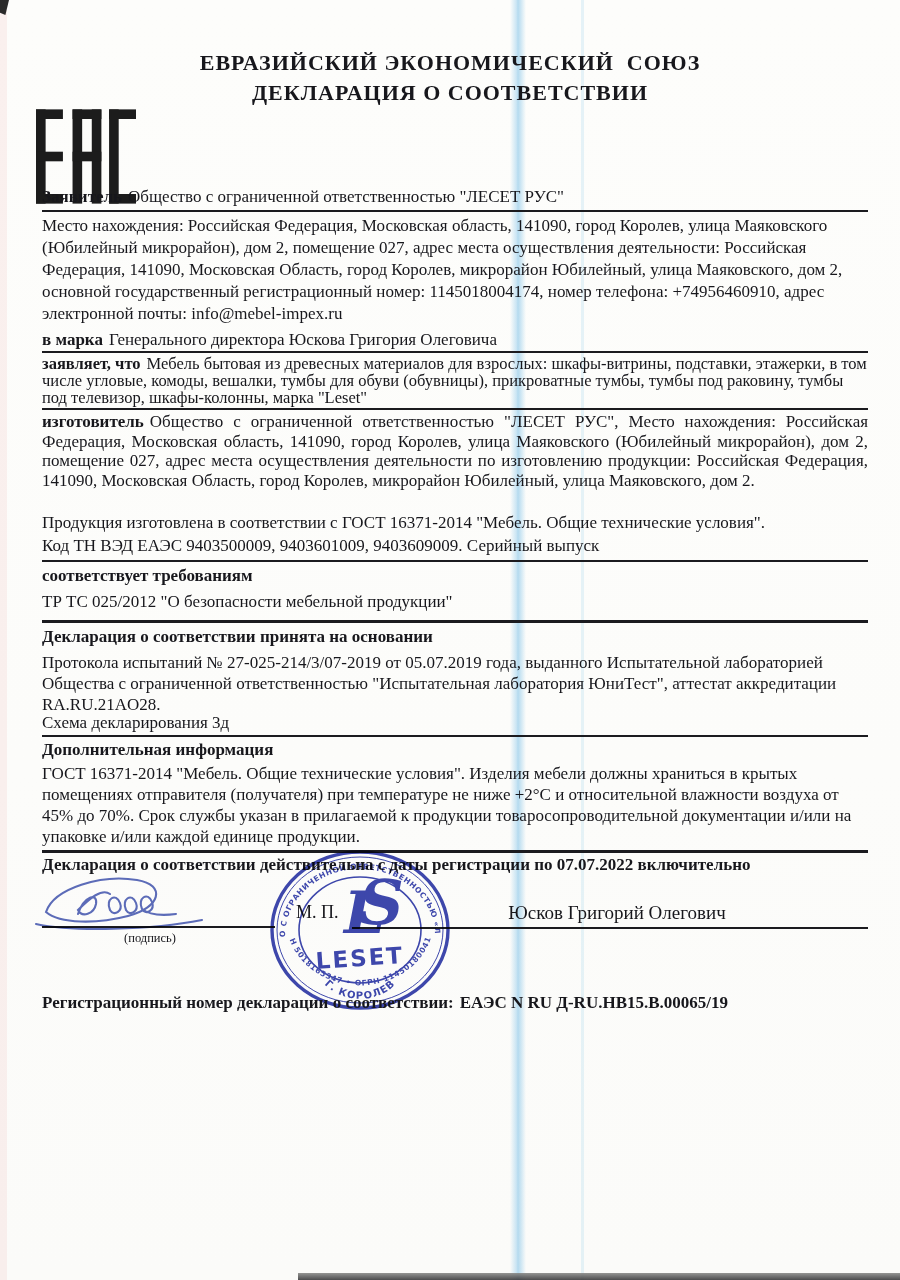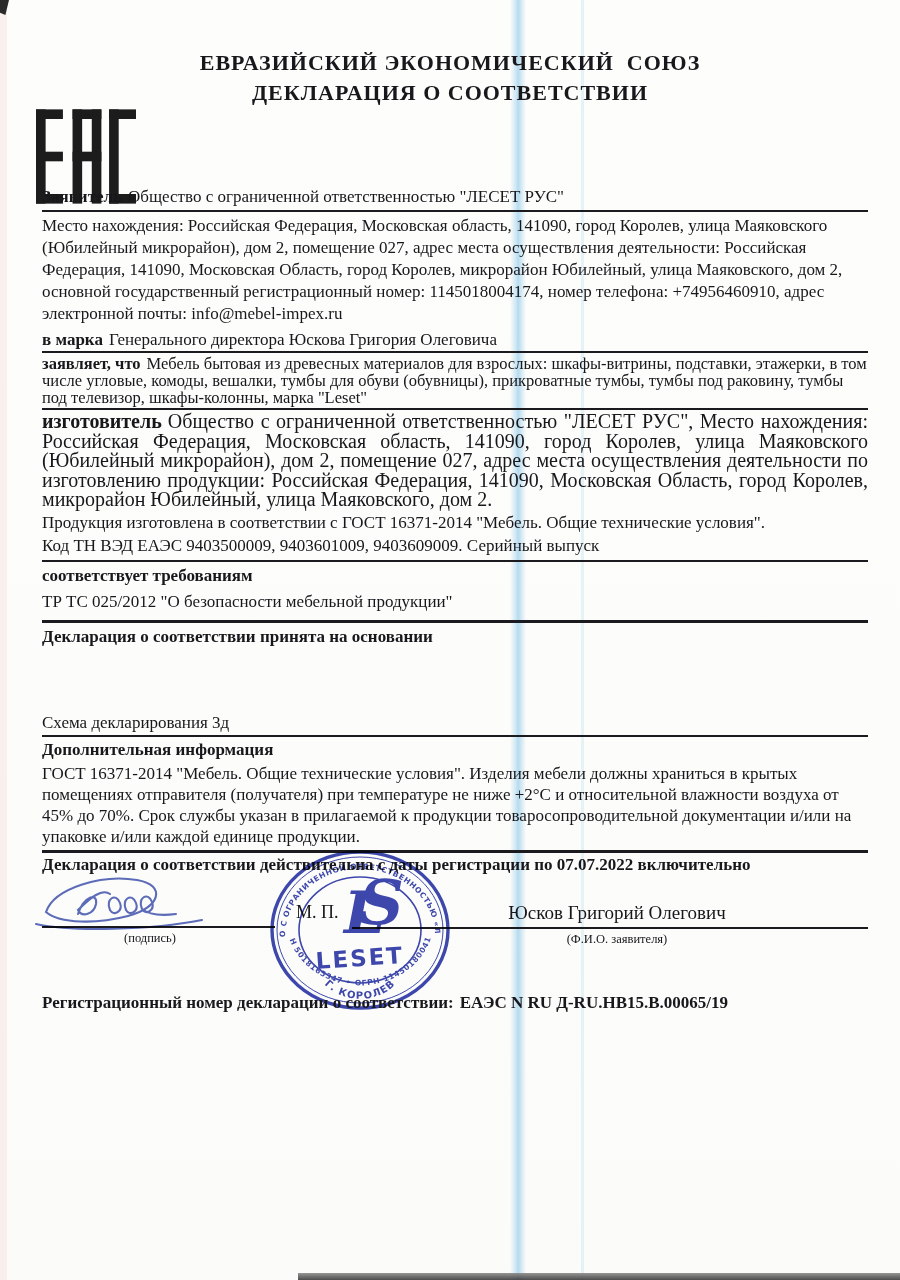--- a/index.html
+++ b/index.html
@@ -8,21 +8,21 @@
     background:linear-gradient(180deg,#fdfdfb 0%,#fcfcfa 60%,#fbfbf9 100%);
     overflow:hidden;color:#17171c;
     font-family:"Liberation Serif","DejaVu Serif",serif;
   }
   .abs{position:absolute;}
   .title{left:0;width:900px;text-align:center;font-weight:bold;font-size:22px;letter-spacing:1px;white-space:pre;}
   .para{left:42px;width:826px;font-size:17px;line-height:22px;}
   .lbl{font-weight:bold;margin-right:6px;}
   .rule{left:42px;width:826px;background:#1b1b1f;}
   .tight{font-size:16.5px;line-height:17px;}
-  .just{text-align:justify;line-height:19.5px;font-size:20px;}
+  .just{text-align:justify;line-height:19.5px;font-size:17px;}
   .boldline{font-weight:bold;}
   .caption{font-size:12.5px;text-align:center;}
   .sigline{background:#1b1b1f;height:2px;}
   .stamp{mix-blend-mode:multiply;opacity:.92;}
   .sig{mix-blend-mode:multiply;opacity:.85;}
   
   .streak-blue{left:510px;top:0;width:16px;height:1280px;
     background:linear-gradient(90deg,rgba(150,205,235,0) 0%,rgba(140,200,235,.45) 40%,rgba(120,190,230,.55) 50%,rgba(150,205,235,0) 100%);}
   .streak-blue2{left:581px;top:0;width:3px;height:1280px;background:rgba(160,210,235,.25);}
   .corner-mark{left:0;top:0;width:9px;height:15px;background:#2a2a2a;clip-path:polygon(0 0,100% 0,60% 100%,0 85%);}
@@ -76,37 +76,37 @@
   <div class="abs para just" style="top:412px;"><span class="lbl">изготовитель</span><span>Общество с ограниченной ответственностью "ЛЕСЕТ РУС", Место нахождения: Российская Федерация, Московская область, 141090, город Королев, улица Маяковского (Юбилейный микрорайон), дом 2, помещение 027, адрес места осуществления деятельности по изготовлению продукции: Российская Федерация, 141090, Московская Область, город Королев, микрорайон Юбилейный, улица Маяковского, дом 2.</span></div>
   <div class="abs para tight" style="top:512px;font-size:17px;line-height:22px;">Продукция изготовлена в соответствии с ГОСТ 16371-2014 "Мебель. Общие технические условия".</div>
   <div class="abs para" style="top:535px;">Код ТН ВЭД ЕАЭС 9403500009, 9403601009, 9403609009. Серийный выпуск</div>
   <div class="abs rule" style="top:560px;height:2px;"></div>
 
   <div class="abs para boldline" style="top:565px;">соответствует требованиям</div>
   <div class="abs para" style="top:591px;">ТР ТС 025/2012 "О безопасности мебельной продукции"</div>
   <div class="abs rule" style="top:620px;height:2.5px;"></div>
 
   <div class="abs para boldline" style="top:626px;">Декларация о соответствии принята на основании</div>
+  <div class="abs para" style="top:652px;line-height:21px;">Протокола испытаний № 27-025-214/3/07-2019 от 05.07.2019 года, выданного Испытательной лабораторией Общества с ограниченной ответственностью "Испытательная лаборатория ЮниТест", аттестат аккредитации RA.RU.21AO28.</div>
   <div class="abs para" style="top:712px;">Схема декларирования 3д</div>
   <div class="abs rule" style="top:735px;height:2px;"></div>
 
   <div class="abs para boldline" style="top:739px;">Дополнительная информация</div>
   <div class="abs para" style="top:763px;line-height:21px;">ГОСТ 16371-2014 "Мебель. Общие технические условия". Изделия мебели должны храниться в крытых помещениях отправителя (получателя) при температуре не ниже +2°С и относительной влажности воздуха от 45% до 70%. Срок службы указан в прилагаемой к продукции товаросопроводительной документации и/или на упаковке и/или каждой единице продукции.</div>
   <div class="abs rule" style="top:850px;height:2.5px;"></div>
 
   <div class="abs para boldline" style="top:854px;">Декларация о соответствии действительна с даты регистрации по 07.07.2022 включительно</div>
 
   <div class="abs sigline" style="left:42px;top:926px;width:233px;"></div>
   <div class="abs caption" style="left:60px;top:931px;width:180px;">(подпись)</div>
 
   <div class="abs" style="left:296px;top:902px;font-size:18px;">М. П.</div>
 
   <div class="abs sigline" style="left:352px;top:927px;width:516px;"></div>
   <div class="abs" style="left:367px;top:902px;width:500px;text-align:center;font-size:19px;">Юсков Григорий Олегович</div>
-  <div class="abs caption" style="left:367px;top:932px;width:500px;">(Ф.И.О. заявителя)</div>
 
   <div class="abs sig" style="left:32px;top:868px;">
     <svg width="230" height="80" viewBox="0 0 230 80" xmlns="http://www.w3.org/2000/svg">
       <g fill="none" stroke="#4053b0" stroke-width="2.1" stroke-linecap="round">
         <path d="M14,44 C22,20 70,6 105,12 C135,17 128,40 96,48 C65,56 28,56 14,44 Z"></path>
         <path d="M46,46 C52,28 66,24 64,36 C62,46 50,50 46,42 C58,30 70,20 78,26"></path>
         <path d="M78,42 c-5,-11 6,-18 10,-7 c3,8 -6,14 -10,7"></path>
         <path d="M94,42 c-5,-11 6,-18 10,-7 c3,8 -6,14 -10,7"></path>
         <path d="M110,41 c-5,-11 6,-18 10,-7 c3,8 -6,14 -10,7 c6,5 18,7 34,5"></path>
         <path d="M4,56 C40,64 120,62 170,52"></path>

